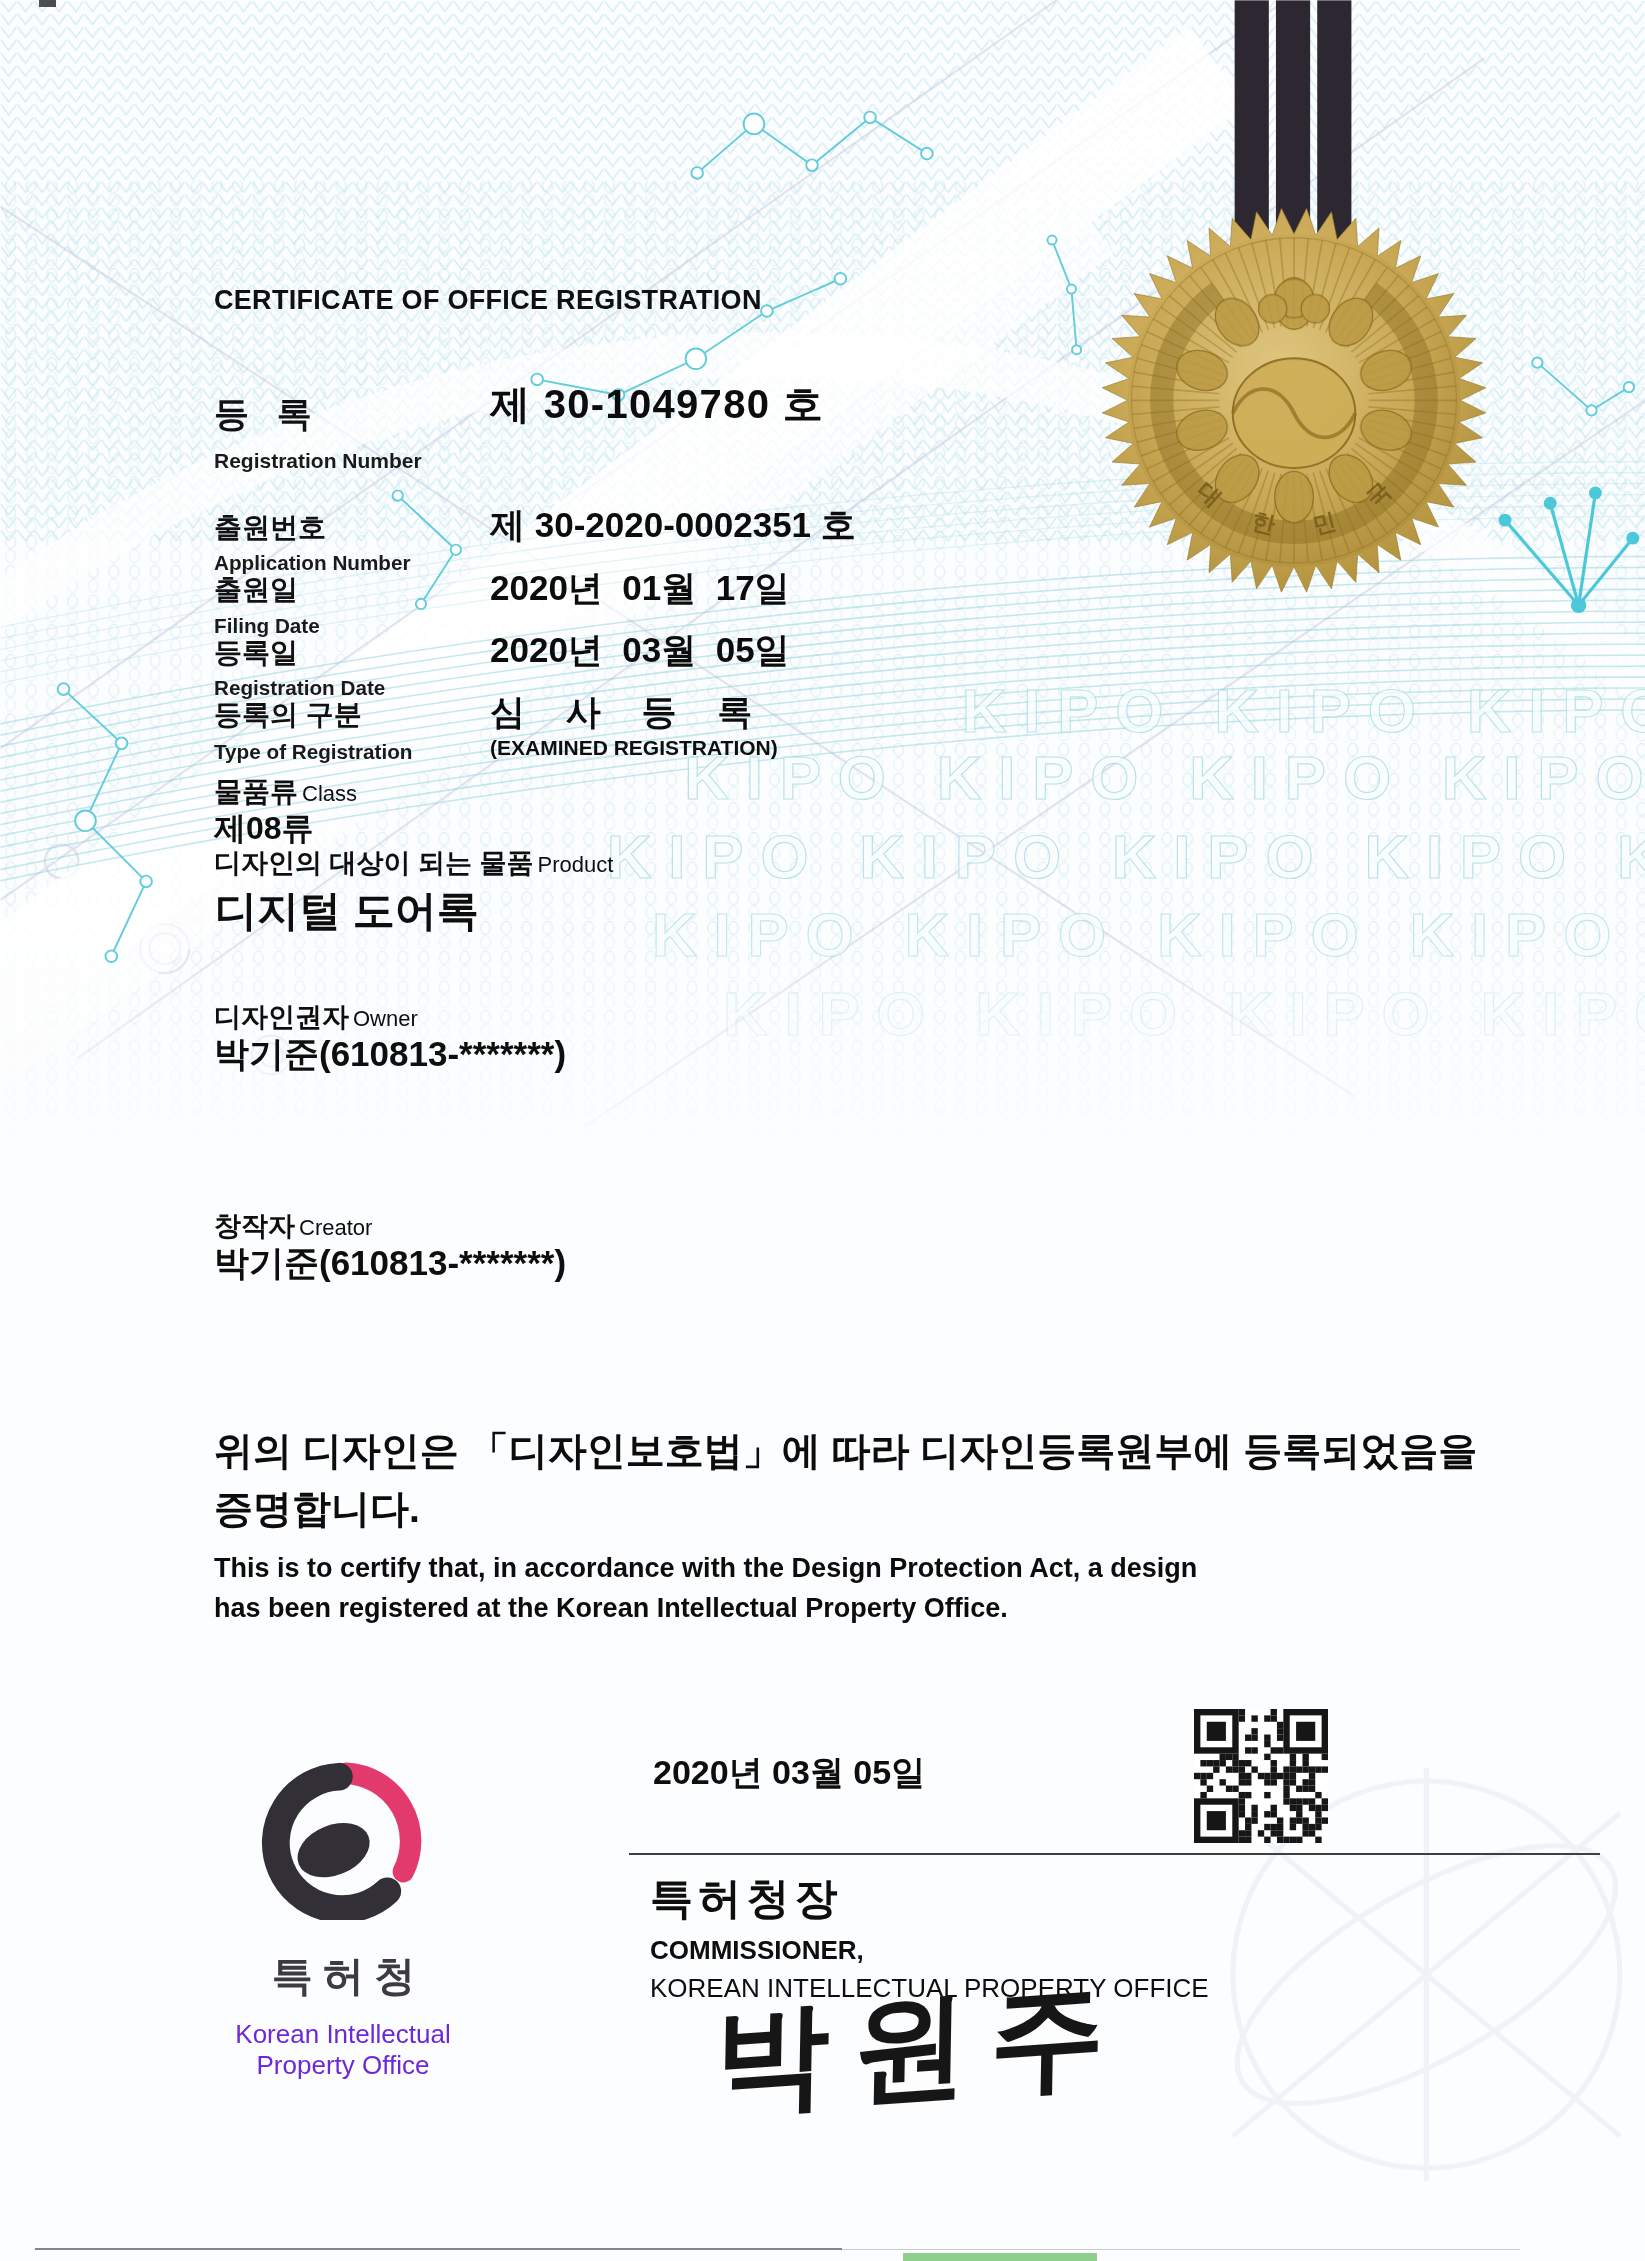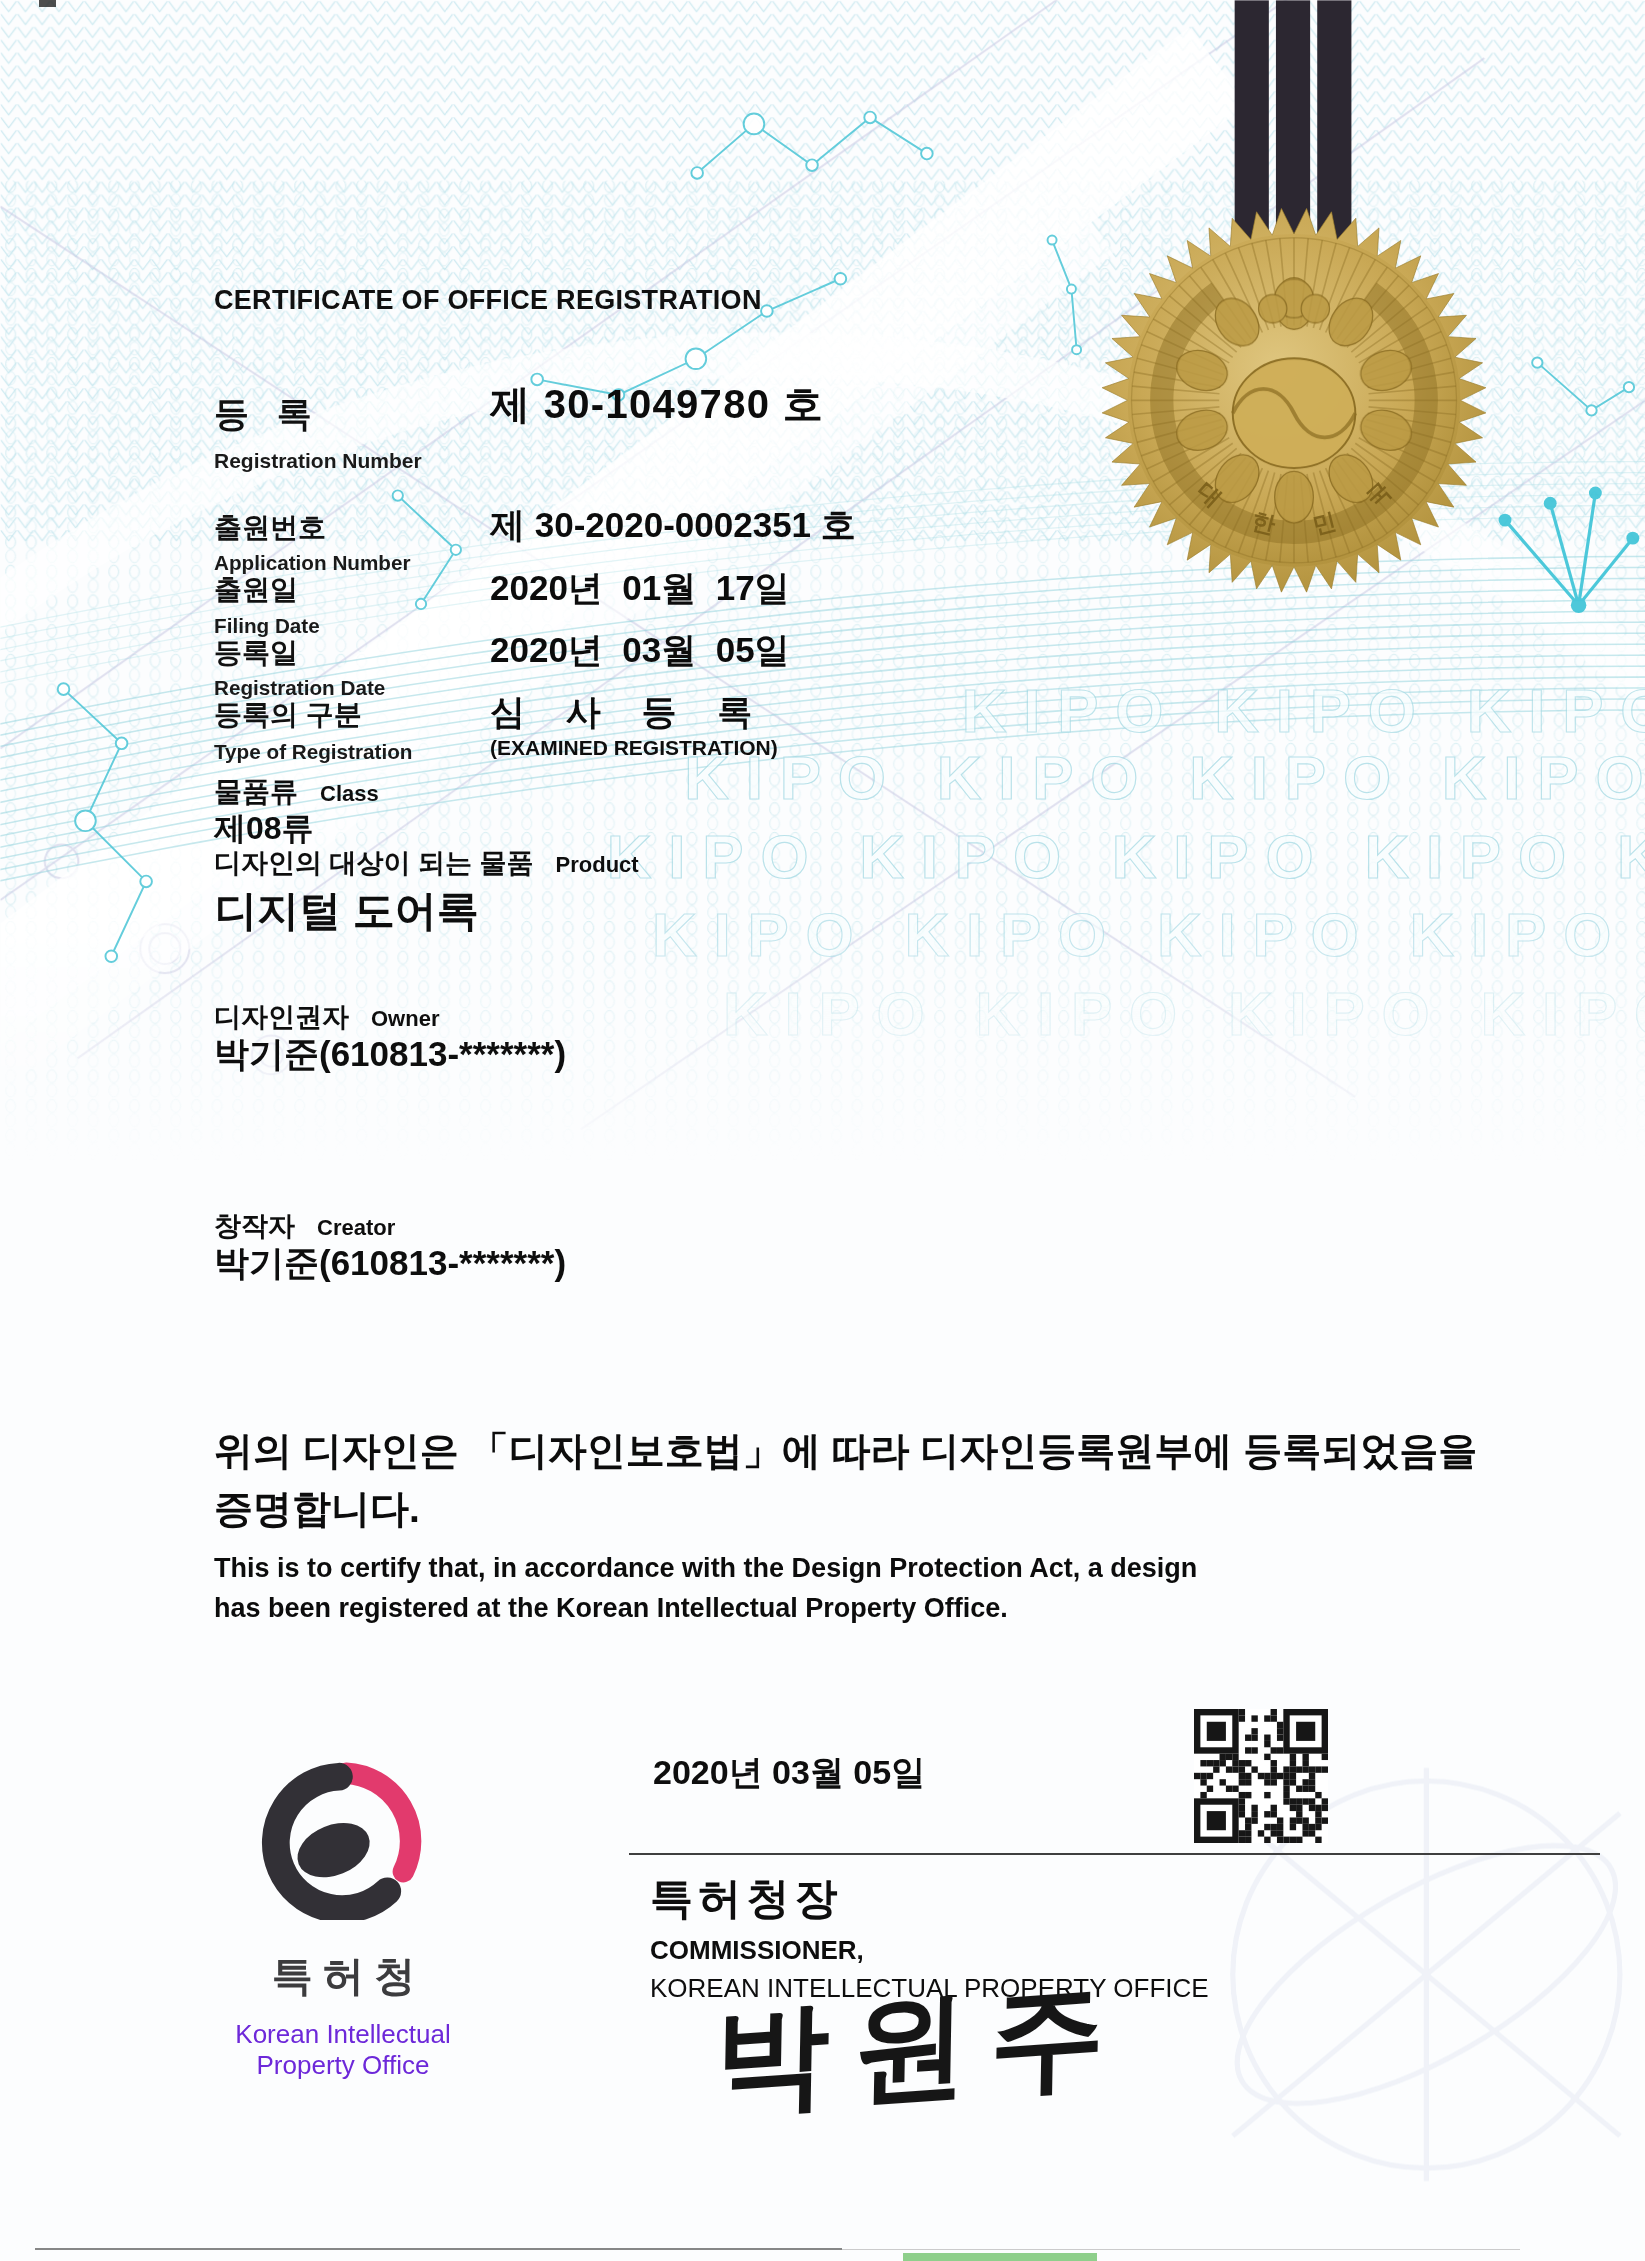--- a/index.html
+++ b/index.html
@@ -31,21 +31,21 @@
   .r3e{left:214px;top:614px;font-size:20.7px;}
   .r3v{left:490px;top:565px;font-size:35px;}
   .r4k{left:214px;top:634px;font-size:28px;}
   .r4e{left:214px;top:676px;font-size:20.7px;}
   .r4v{left:490px;top:627px;font-size:35px;}
   .r5k{left:214px;top:696px;font-size:28px;}
   .r5e{left:214px;top:740px;font-size:20.7px;}
   .r5v{left:490px;top:689px;font-size:35px;letter-spacing:15.5px;}
   .r5s{left:490px;top:736px;font-size:21px;font-weight:700;}
   
-  .inline-en{font-size:22px;font-weight:700;margin-left:22px;}
+  .inline-en{font-size:22px;font-weight:400;margin-left:4px;}
   .classlab{left:214px;top:773px;font-size:28px;font-weight:700;}
   .classval{left:214px;top:807px;font-size:32px;font-weight:700;}
   .prodlab{left:214px;top:845px;font-size:27px;font-weight:700;}
   .prodval{left:215px;top:883px;font-size:42px;font-weight:700;}
   .ownlab{left:214px;top:999px;font-size:27px;font-weight:600;}
   .ownval{left:214px;top:1031px;font-size:35px;font-weight:700;}
   .crelab{left:214px;top:1208px;font-size:27px;font-weight:600;}
   .creval{left:214px;top:1240px;font-size:35px;font-weight:700;}
   
   .stmt-ko{left:214px;top:1422px;font-size:39px;font-weight:700;line-height:58px;color:#0c0c0c;}

